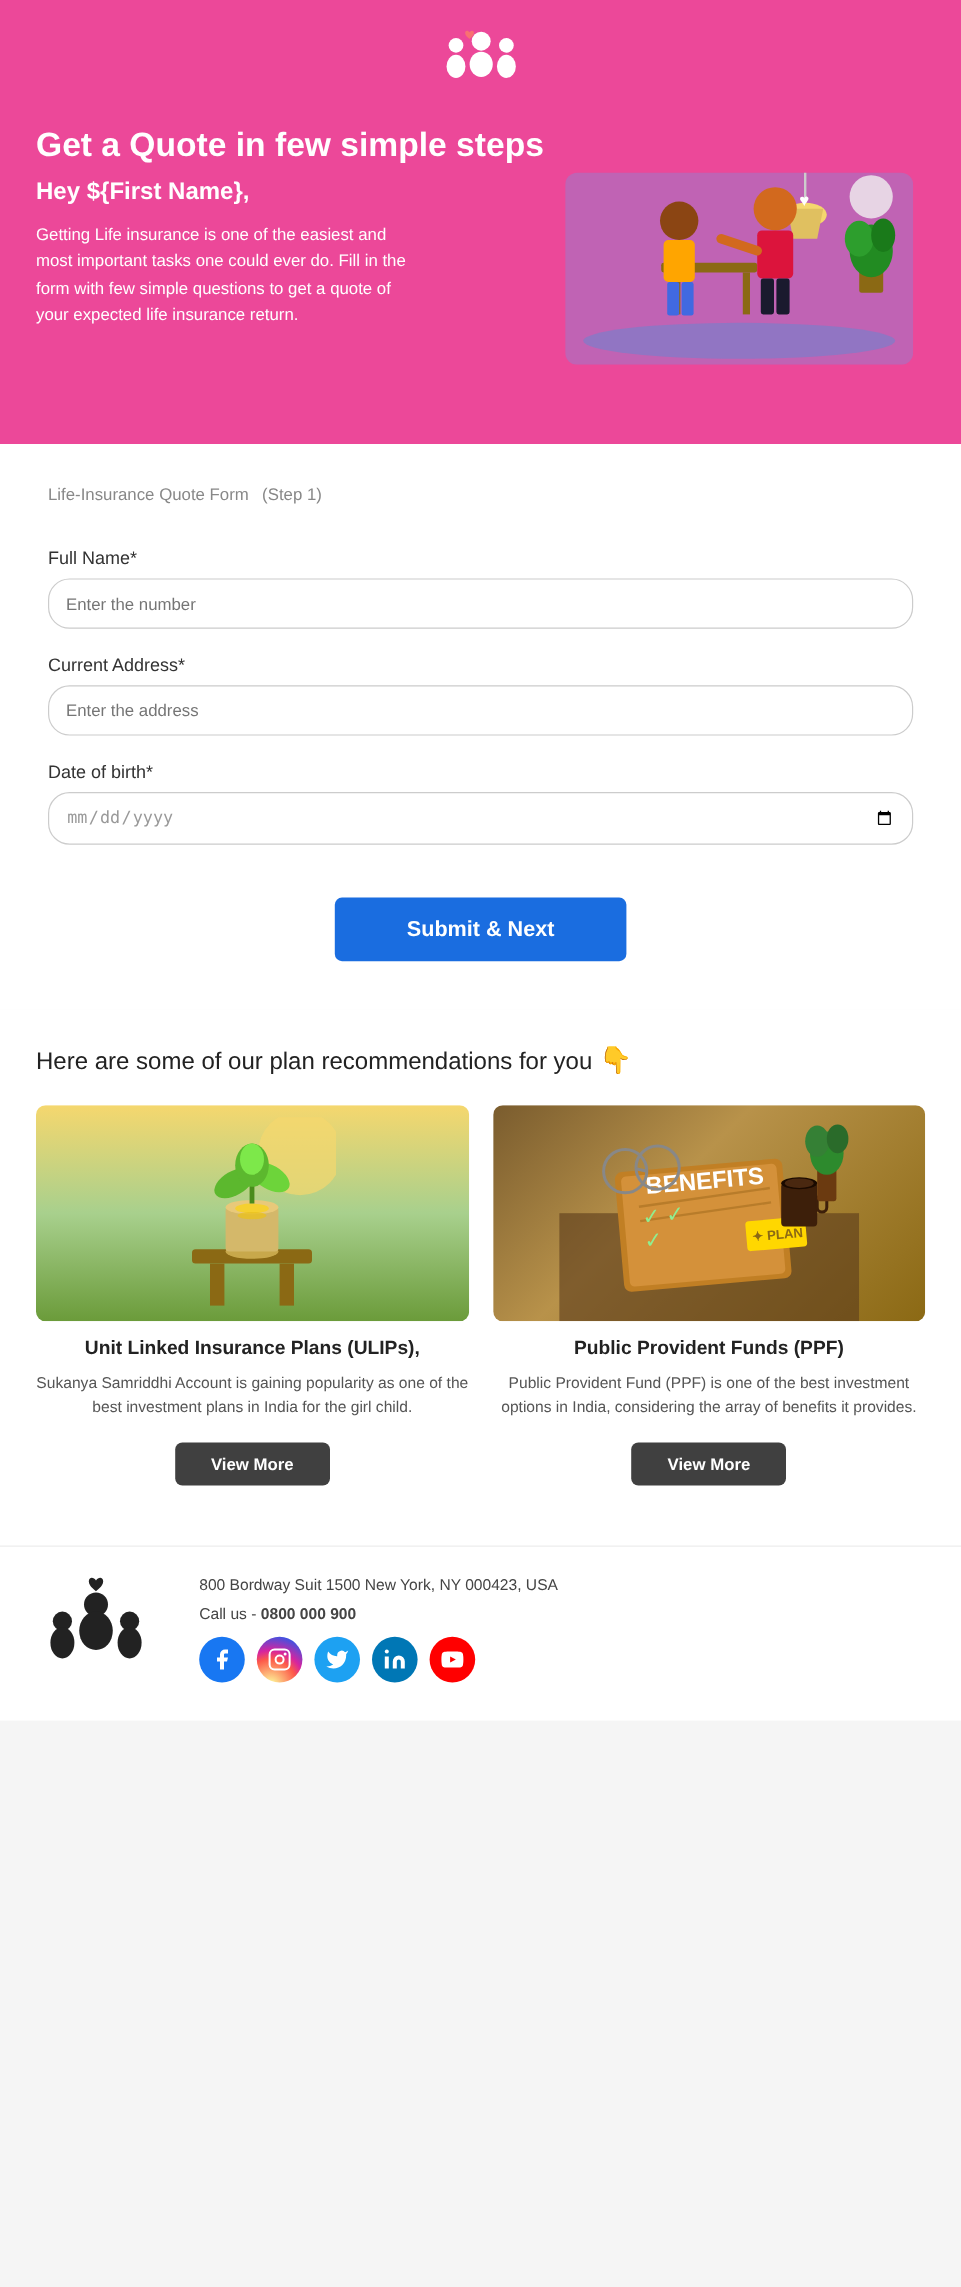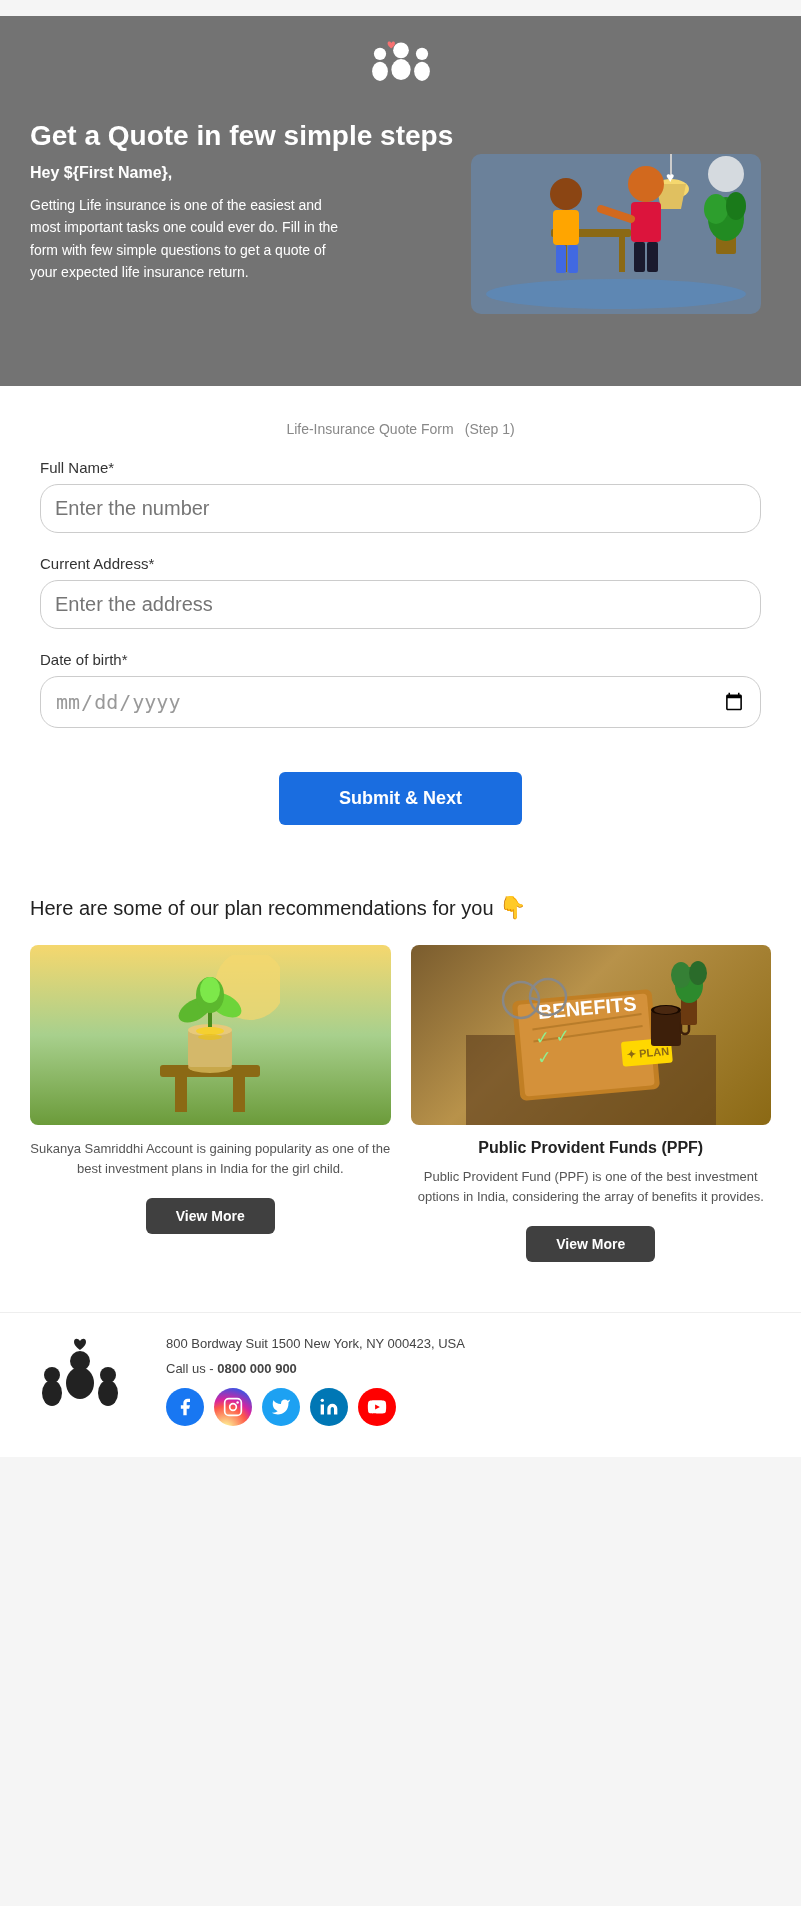--- a/index.html
+++ b/index.html
@@ -5,45 +5,44 @@
     * { box-sizing: border-box; margin: 0; padding: 0; }
     body {
       font-family: Arial, sans-serif;
       background: #f5f5f5;
       max-width: 801px;
       margin: 0 auto;
     }
 
     
     .hero {
-      background: #737373;
+      background: #ec4899;
       padding: 24px 30px 0 30px;
       position: relative;
       overflow: hidden;
       min-height: 370px;
-      margin-top: 16px;
     }
     .hero-icon {
       text-align: center;
       margin-bottom: 16px;
     }
     .hero-icon svg {
       width: 70px;
       height: 60px;
       fill: white;
     }
     .hero-title {
       color: white;
       font-size: 28px;
       font-weight: bold;
       margin-bottom: 12px;
     }
     .hero-subtitle {
       color: white;
-      font-size: 16px;
+      font-size: 20px;
       font-weight: bold;
       margin-bottom: 12px;
     }
     .hero-body {
       color: white;
       font-size: 14px;
       line-height: 1.6;
       max-width: 310px;
       padding-bottom: 30px;
     }
@@ -68,25 +67,24 @@
       width: 290px;
       height: 240px;
     }
 
     
     .form-section {
       background: white;
       padding: 30px 40px 40px 40px;
     }
     .form-title {
-      text-align: center;
       font-size: 20px;
       font-weight: bold;
       color: #333;
-      margin-bottom: 20px;
+      margin-bottom: 34px;
     }
     .form-title span {
       font-size: 14px;
       font-weight: normal;
       color: #888;
     }
     .form-group {
       margin-bottom: 22px;
     }
     .form-label {
@@ -94,21 +92,21 @@
       font-size: 15px;
       color: #333;
       margin-bottom: 8px;
       font-weight: 500;
     }
     .form-input {
       width: 100%;
       padding: 12px 14px;
       border: 1.5px solid #ccc;
       border-radius: 18px;
-      font-size: 20px;
+      font-size: 14px;
       color: #999;
       outline: none;
     }
     .submit-btn {
       display: block;
       margin: 44px auto 0 auto;
       background: #1a6de0;
       color: white;
       border: none;
       border-radius: 6px;
@@ -360,20 +358,21 @@
 
             <line x1="70" y1="72" x2="70" y2="40" stroke="#4a8c1c" stroke-width="4"></line>
 
             <ellipse cx="55" cy="55" rx="18" ry="10" fill="#5cb82e" transform="rotate(-30 55 55)"></ellipse>
             <ellipse cx="85" cy="50" rx="18" ry="10" fill="#6dd43a" transform="rotate(30 85 50)"></ellipse>
             <ellipse cx="70" cy="40" rx="14" ry="18" fill="#5cb82e"></ellipse>
             <ellipse cx="70" cy="35" rx="10" ry="13" fill="#7de84a"></ellipse>
           </svg>
         </div>
       </div>
+      <div class="rec-card-title">Unit Linked Insurance Plans (ULIPs),</div>
       <div class="rec-card-desc">Sukanya Samriddhi Account is gaining popularity as one of the best investment plans in India for the girl child.</div>
       <button class="view-more-btn">View More</button>
     </div>
 
     <div class="rec-card">
       <div class="rec-card-img">
         <div class="rec-benefits-container">
           <svg viewBox="0 0 250 180" width="250" height="180" xmlns="http://www.w3.org/2000/svg">
 
             <rect x="0" y="90" width="250" height="90" fill="#5a3a1a" opacity="0.6"></rect>

